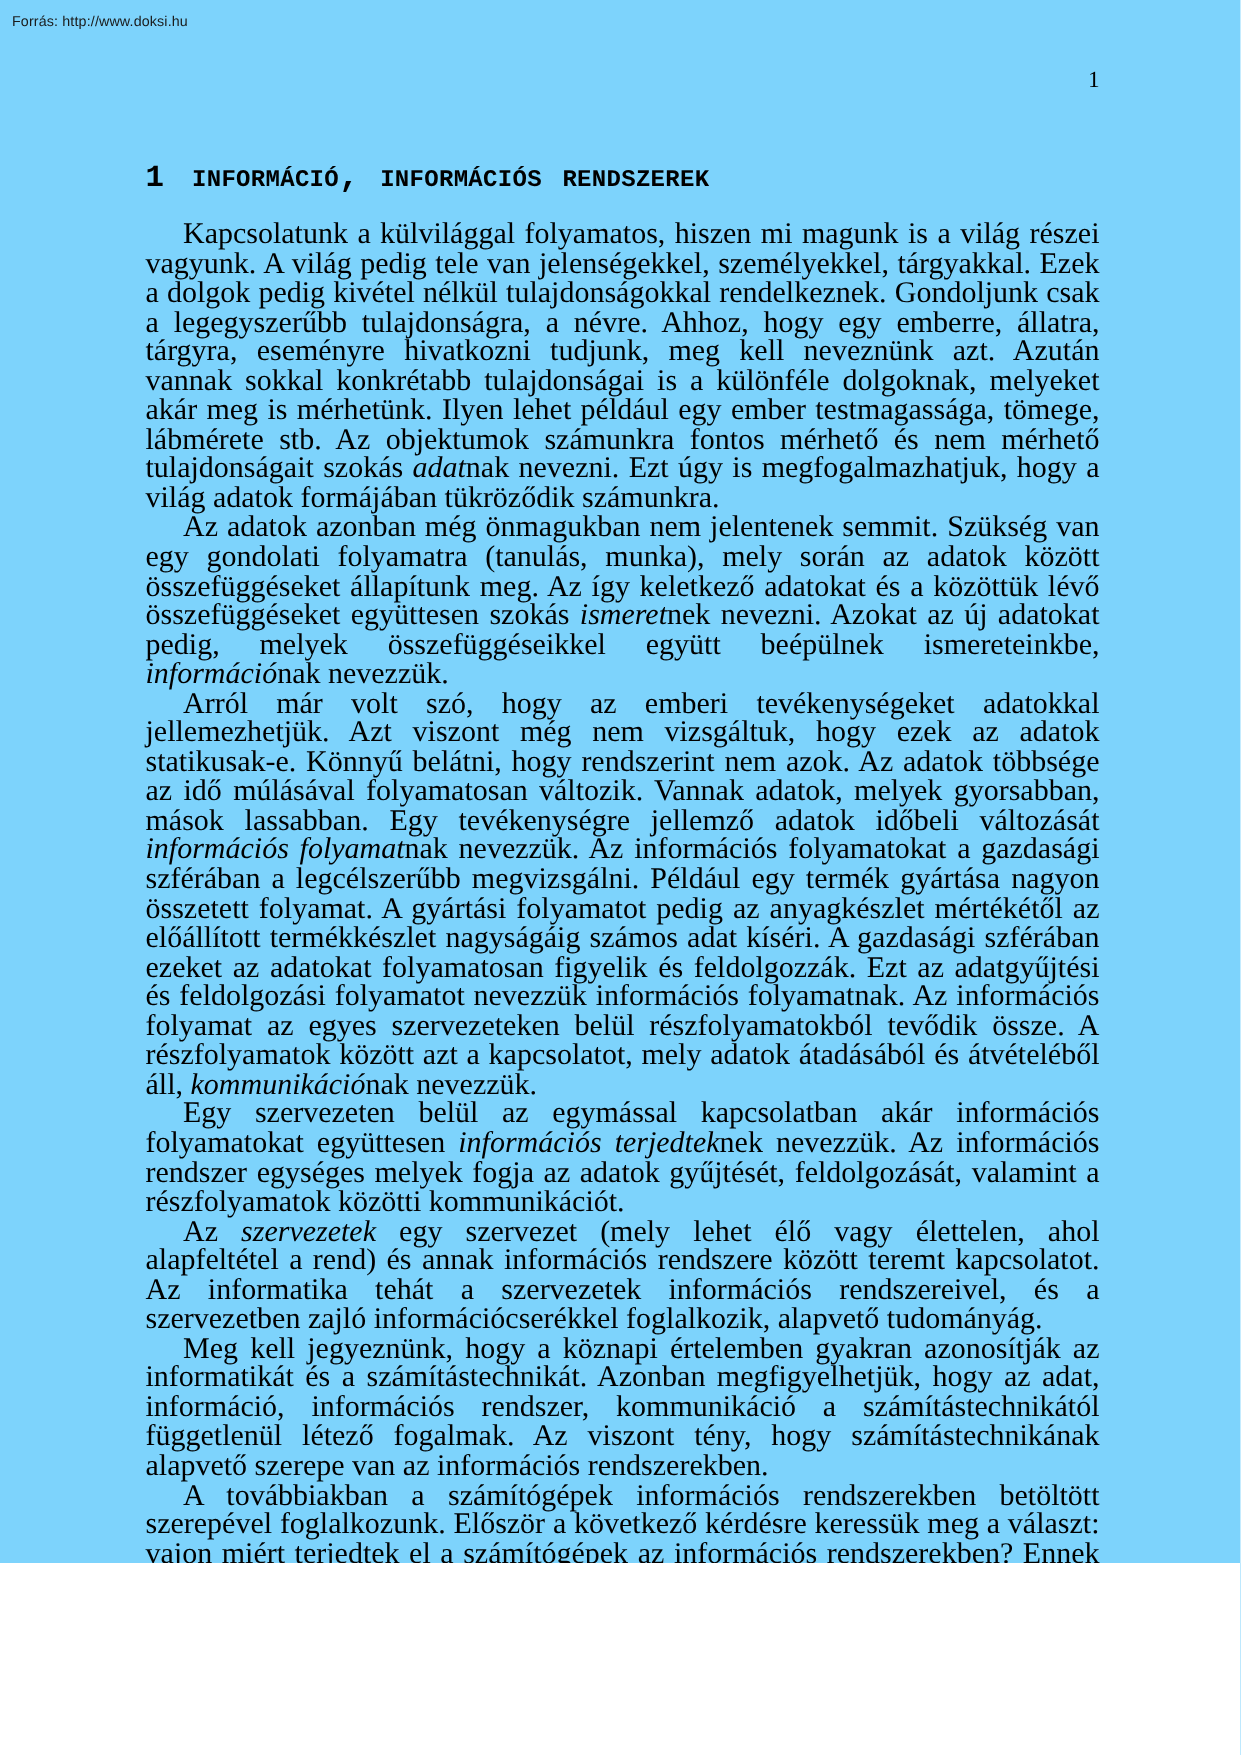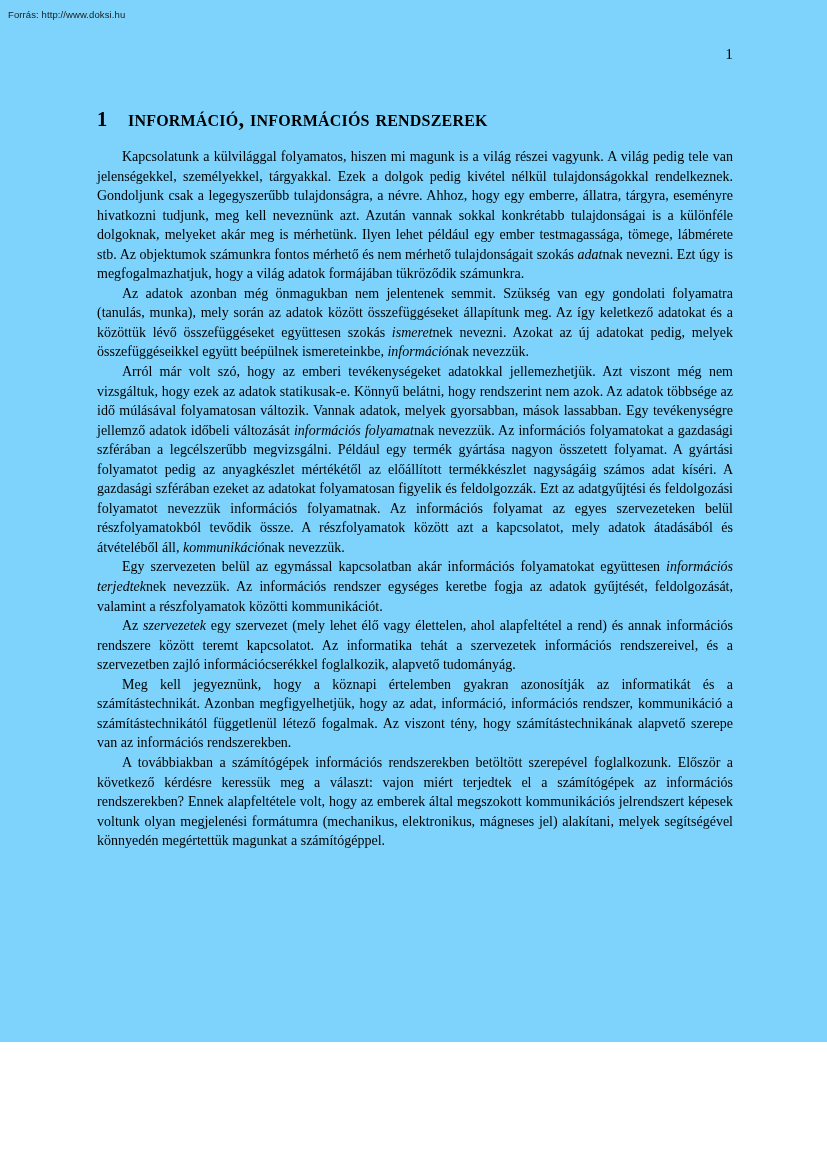--- a/index.html
+++ b/index.html
@@ -43,21 +43,21 @@
   }
   .content {
     position: absolute;
     top: 106px;
     left: 97px;
     width: 636px;
   }
   h1.chapter-title {
     margin: 0 0 15px 0;
     padding: 0;
-    font-family: Liberation Serif, serif;
+    font-family: Liberation Mono, monospace;
     font-weight: bold;
     font-size: 20.5px;
     line-height: 25px;
     letter-spacing: 0.1px;
     white-space: nowrap;
   }
   h1.chapter-title .num {
     display: inline-block;
     min-width: 31px;
   }
@@ -65,21 +65,21 @@
     font-variant: small-caps;
     text-transform: lowercase;
     font-size: 22.5px;
     letter-spacing: 0.2px;
   }
   p.body-par {
     margin: 0;
     padding: 0;
     text-align: justify;
     text-justify: inter-word;
-    font-size: 14px;
+    font-size: 20px;
     line-height: 19.55px;
     text-indent: 25px;
     hyphens: manual;
     -webkit-hyphens: manual;
   }
   p.body-par i {
     font-style: italic;
   }
 </style>
 </head>
@@ -94,20 +94,20 @@
   <div class="content">
 
     <h1 class="chapter-title">
       <span class="num">1</span><span class="ttl">INFORMÁCIÓ, INFORMÁCIÓS RENDSZEREK</span>
     </h1>
 
     <div id="paragraph-container">
         <p class="body-par"><span>Kapcsolatunk a külvilággal folyamatos, hiszen mi magunk is a világ részei vagyunk. A világ pedig tele van jelenségekkel, személyekkel, tárgyakkal. Ezek a dolgok pedig kivétel nélkül tulajdonságokkal rendelkeznek. Gondoljunk csak a legegyszerűbb tulajdonságra, a névre. Ahhoz, hogy egy emberre, állatra, tárgyra, eseményre hivatkozni tudjunk, meg kell neveznünk azt. Azután vannak sokkal konkrétabb tulajdonságai is a különféle dolgoknak, melyeket akár meg is mérhetünk. Ilyen lehet például egy ember testmagassága, tömege, lábmérete stb. Az objektumok számunkra fontos mérhető és nem mérhető tulajdonságait szokás </span><i>adat</i><span>nak nevezni. Ezt úgy is megfogalmazhatjuk, hogy a világ adatok formájában tükröződik számunkra.</span></p>
         <p class="body-par"><span>Az adatok azonban még önmagukban nem jelentenek semmit. Szükség van egy gondolati folyamatra (tanulás, munka), mely során az adatok között összefüggéseket állapítunk meg. Az így keletkező adatokat és a közöttük lévő összefüggéseket együttesen szokás </span><i>ismeret</i><span>nek nevezni. Azokat az új adatokat pedig, melyek összefüggéseikkel együtt beépülnek ismereteinkbe, </span><i>információ</i><span>nak nevezzük.</span></p>
         <p class="body-par"><span>Arról már volt szó, hogy az emberi tevékenységeket adatokkal jellemezhetjük. Azt viszont még nem vizsgáltuk, hogy ezek az adatok statikusak-e. Könnyű belátni, hogy rendszerint nem azok. Az adatok többsége az idő múlásával folyamatosan változik. Vannak adatok, melyek gyorsabban, mások lassabban. Egy tevékenységre jellemző adatok időbeli változását </span><i>információs folyamat</i><span>nak nevezzük. Az információs folyamatokat a gazdasági szférában a legcélszerűbb megvizsgálni. Például egy termék gyártása nagyon összetett folyamat. A gyártási folyamatot pedig az anyagkészlet mértékétől az előállított termékkészlet nagyságáig számos adat kíséri. A gazdasági szférában ezeket az adatokat folyamatosan figyelik és feldolgozzák. Ezt az adatgyűjtési és feldolgozási folyamatot nevezzük információs folyamatnak. Az információs folyamat az egyes szervezeteken belül részfolyamatokból tevődik össze. A részfolyamatok között azt a kapcsolatot, mely adatok átadásából és átvételéből áll, </span><i>kommunikáció</i><span>nak nevezzük.</span></p>
-        <p class="body-par"><span>Egy szervezeten belül az egymással kapcsolatban akár információs folyamatokat együttesen </span><i>információs terjedtek</i><span>nek nevezzük. Az információs rendszer egységes keretbe fogja az adatok gyűjtését, feldolgozását, valamint a részfolyamatok közötti kommunikációt.</span></p>
+        <p class="body-par"><span>Egy szervezeten belül az egymással kapcsolatban akár információs folyamatokat együttesen </span><i>információs terjedtek</i><span>nek nevezzük. Az információs rendszer egységes melyek fogja az adatok gyűjtését, feldolgozását, valamint a részfolyamatok közötti kommunikációt.</span></p>
         <p class="body-par"><span>Az </span><i>szervezetek</i><span> egy szervezet (mely lehet élő vagy élettelen, ahol alapfeltétel a rend) és annak információs rendszere között teremt kapcsolatot. Az informatika tehát a szervezetek információs rendszereivel, és a szervezetben zajló információcserékkel foglalkozik, alapvető tudományág.</span></p>
         <p class="body-par"><span>Meg kell jegyeznünk, hogy a köznapi értelemben gyakran azonosítják az informatikát és a számítástechnikát. Azonban megfigyelhetjük, hogy az adat, információ, információs rendszer, kommunikáció a számítástechnikától függetlenül létező fogalmak. Az viszont tény, hogy számítástechnikának alapvető szerepe van az információs rendszerekben.</span></p>
         <p class="body-par"><span>A továbbiakban a számítógépek információs rendszerekben betöltött szerepével foglalkozunk. Először a következő kérdésre keressük meg a választ: vajon miért terjedtek el a számítógépek az információs rendszerekben? Ennek alapfeltétele volt, hogy az emberek által megszokott kommunikációs jelrendszert képesek voltunk olyan megjelenési formátumra (mechanikus, elektronikus, mágneses jel) alakítani, melyek segítségével könnyedén megértettük magunkat a számítógéppel.</span></p>
       </div>
 
   </div>
 </div>
 
 </body></html>

